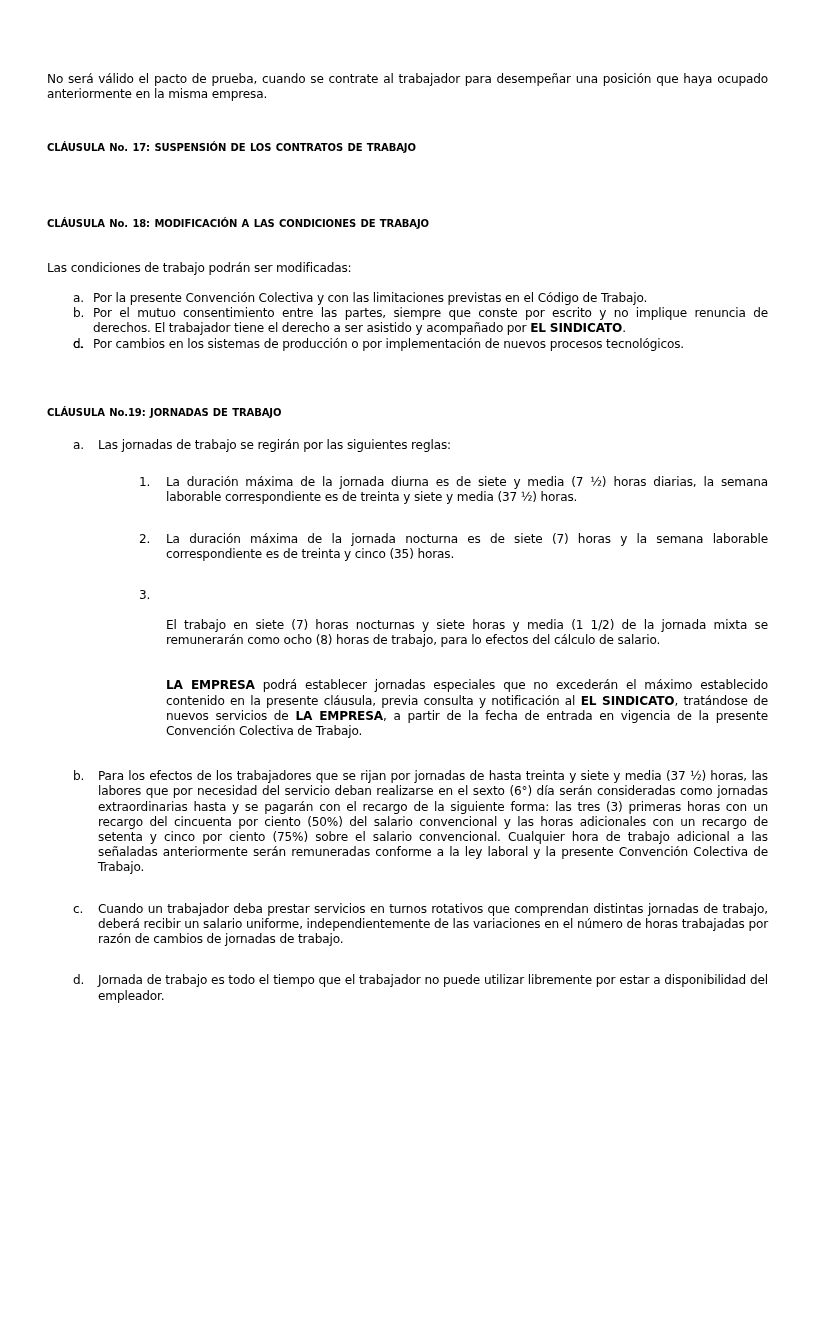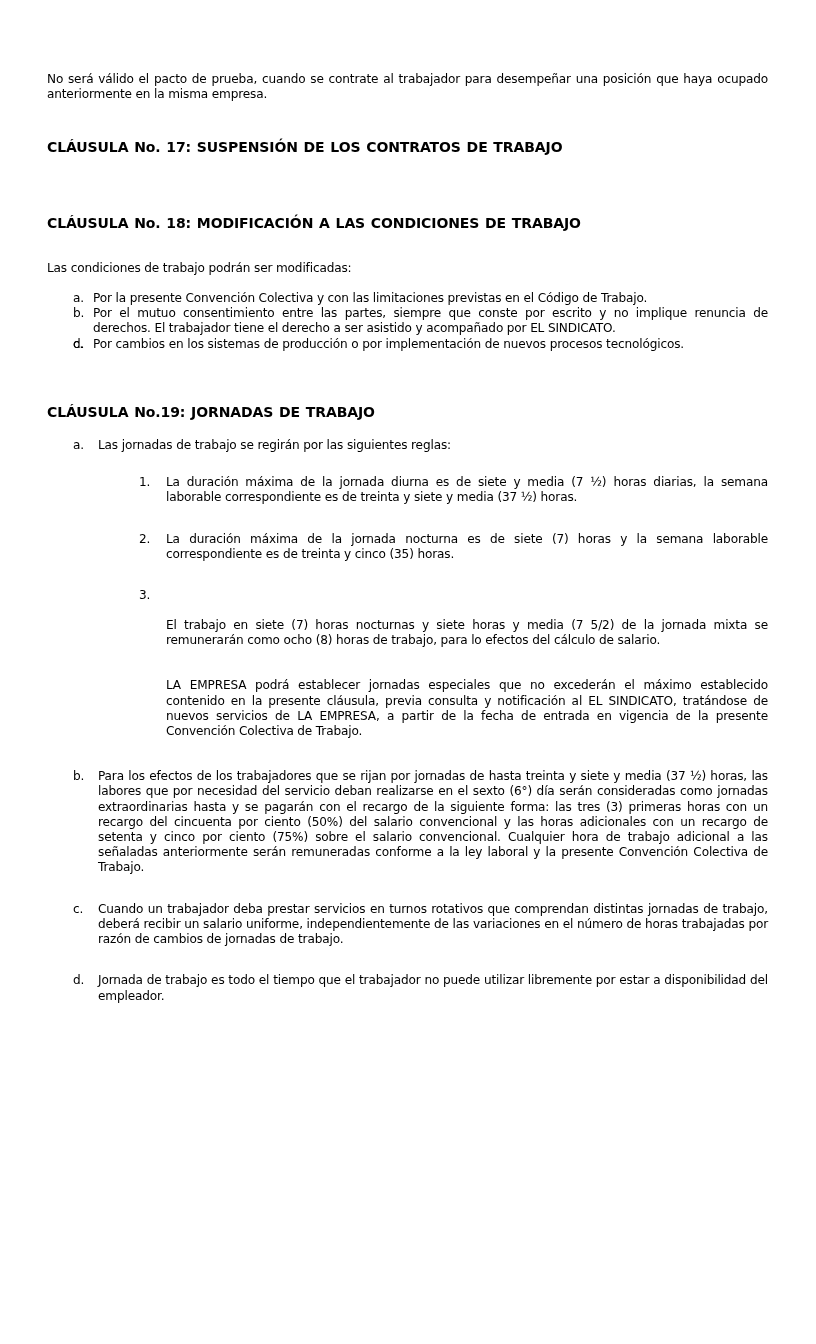--- a/index.html
+++ b/index.html
@@ -31,28 +31,28 @@
   }
   p {
     margin: 0;
   }
   .para {
     text-align: justify;
     margin-bottom: 0;
   }
   .heading {
     font-weight: bold;
-    font-size: 14px;
+    font-size: 10px;
     line-height: 15.2px;
     text-align: left;
     letter-spacing: -0.1px;
     word-spacing: 1px;
   }
   b, .b {
-    font-weight: normal;
+    font-weight: bold;
   }
   
   .sp-18 { height: 18px; }
   .sp-22 { height: 22px; }
   .sp-30 { height: 30px; }
   .sp-38 { height: 38px; }
   .sp-15 { height: 15px; }
 
   
   ul.alpha {
@@ -182,21 +182,21 @@
             <span class="mk">2.</span>
             <span>La duración máxima de la jornada nocturna es de siete (7) horas y la semana laborable correspondiente es de treinta y cinco (35) horas.</span>
           </li>
           <li>
             <span class="mk">3.</span>
           </li>
         </ul>
 
         <div class="sp-30"></div>
 
-        <p class="indent-block">El trabajo en siete (7) horas nocturnas y siete horas y media (7 5/2) de la jornada mixta se remunerarán como ocho (8) horas de trabajo, para lo efectos del cálculo de salario.</p>
+        <p class="indent-block">El trabajo en siete (7) horas nocturnas y siete horas y media (1 1/2) de la jornada mixta se remunerarán como ocho (8) horas de trabajo, para lo efectos del cálculo de salario.</p>
 
         <div class="sp-30"></div>
 
         <p class="indent-block"><b>LA EMPRESA</b><span> podrá establecer jornadas especiales que no excederán el máximo establecido contenido en la presente cláusula, previa consulta y notificación al </span><b>EL SINDICATO</b><span>, tratándose de nuevos servicios de </span><b>LA EMPRESA</b><span>, a partir de la fecha de entrada en vigencia de la presente Convención Colectiva de Trabajo.</span></p>
       </li>
 
       <li style="margin-top:30px;">
         <span class="mk">b.</span>
         <span>Para los efectos de los trabajadores que se rijan por jornadas de hasta treinta y siete y media (37 ½) horas, las labores que por necesidad del servicio deban realizarse en el sexto (6°) día serán consideradas como jornadas extraordinarias hasta y se pagarán con el recargo de la siguiente forma: las tres (3) primeras horas con un recargo del cincuenta por ciento (50%) del salario convencional y las horas adicionales con un recargo de setenta y cinco por ciento (75%) sobre el salario convencional.  Cualquier hora de trabajo adicional a las señaladas anteriormente serán remuneradas conforme a la ley laboral y la presente Convención Colectiva de Trabajo.</span>
       </li>

